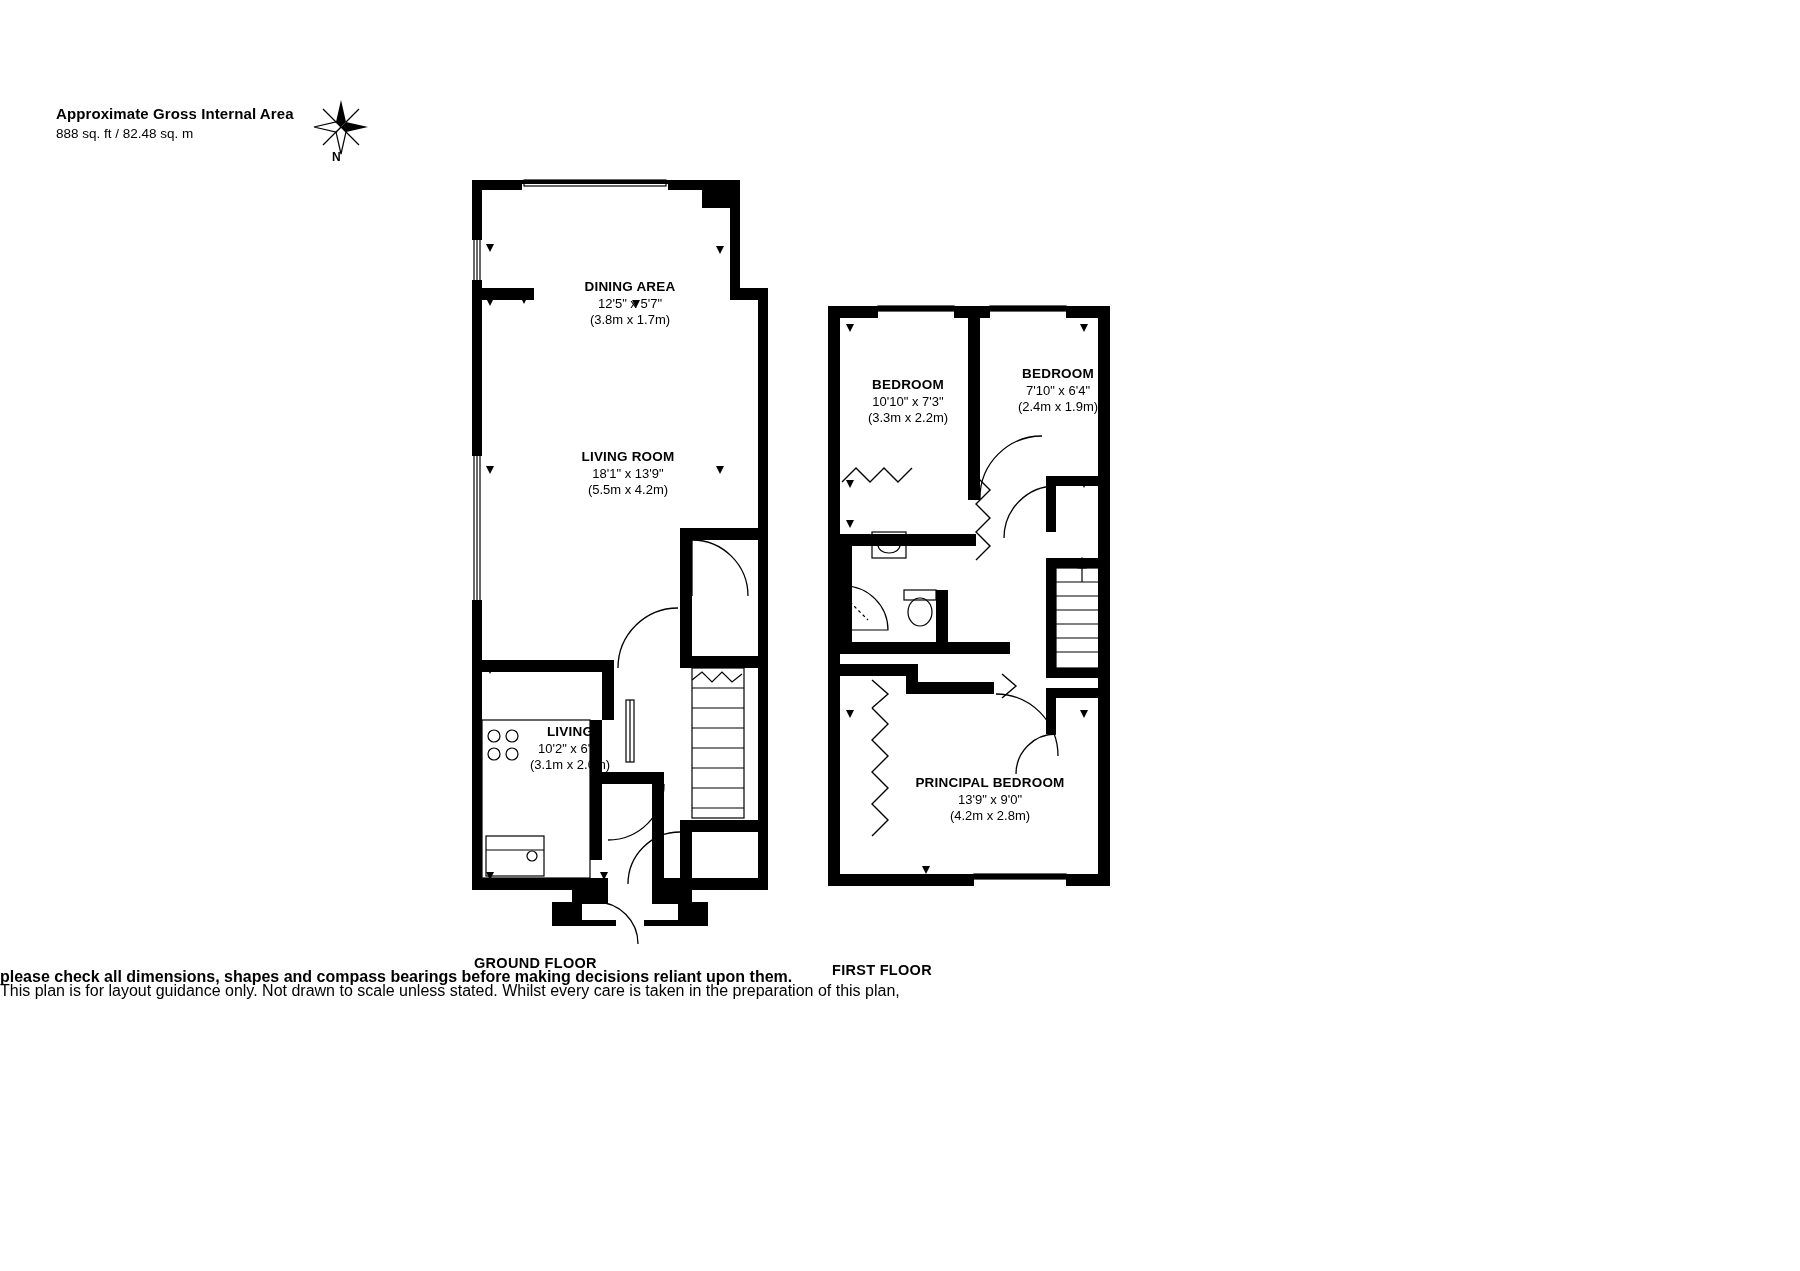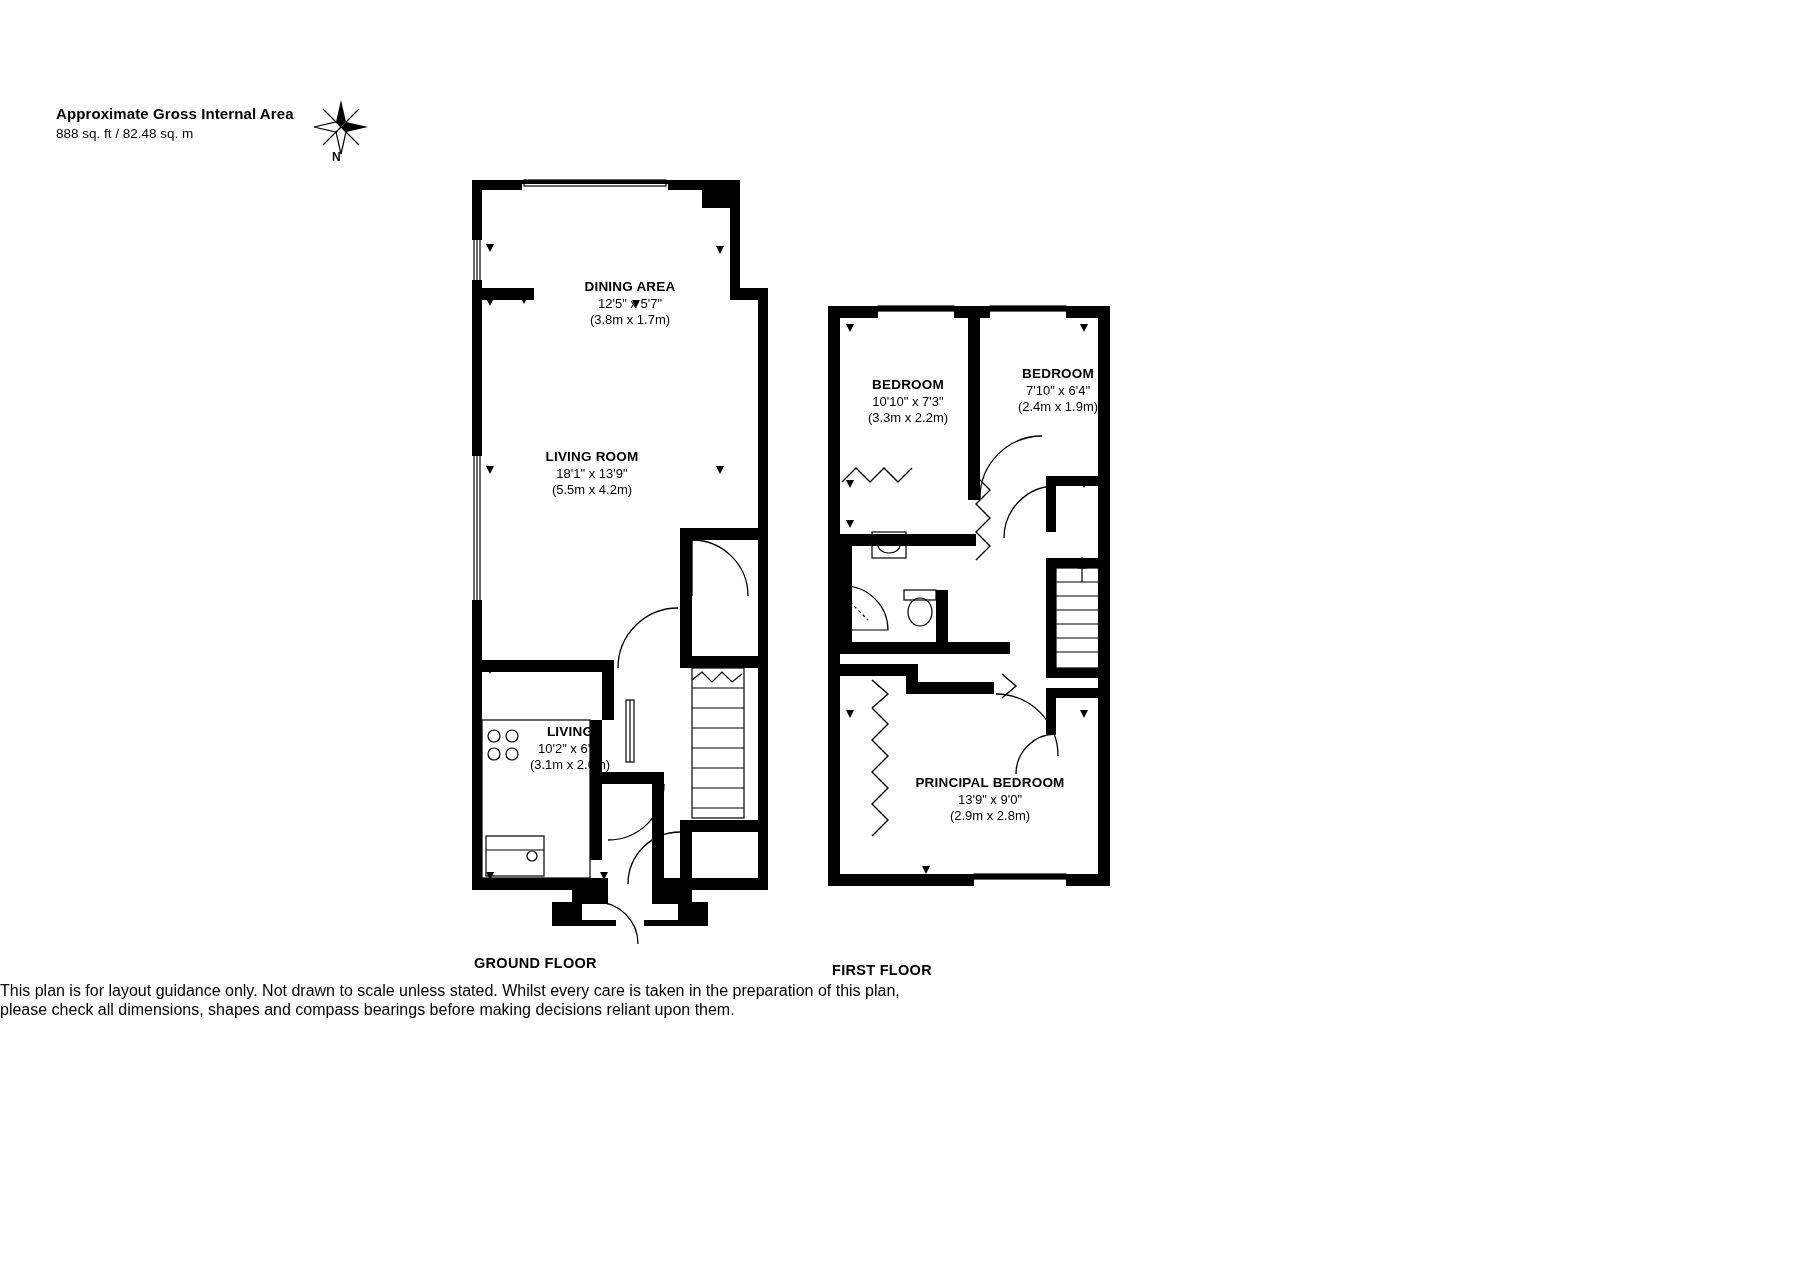--- a/index.html
+++ b/index.html
@@ -7,21 +7,21 @@
   .abs{position:absolute;}
   #header-title{left:56px;top:105px;font-size:15px;font-weight:bold;letter-spacing:.1px;}
   #header-area{left:56px;top:126px;font-size:13.5px;}
   #compass-wrap{left:310px;top:96px;width:62px;height:72px;}
   #compass-label{left:332px;top:150px;font-size:12px;font-weight:bold;}
   .floor-label{font-size:14.5px;font-weight:bold;letter-spacing:.3px;}
   #ground-floor-label{left:474px;top:955px;}
   #first-floor-label{left:832px;top:955px;margin-top:7px;}
   .disclaimer{font-size:16px;text-align:left;width:100%;}
   #disc1{left:0;top:982px;}
-  #disc2{left:0;top:1001px;}
+  #disc2{left:0;top:968px;font-weight:bold;}
   .room{text-align:center;}
   .room .name{font-size:13.5px;font-weight:bold;letter-spacing:.2px;}
   .room .dim{font-size:13px;margin-top:2px;}
   .room .dimm{font-size:13px;margin-top:1px;}
   svg{position:absolute;left:0;top:0;}
 </style>
 </head>
 <body>
 
 <div class="abs" id="header-title">Approximate Gross Internal Area</div>
@@ -147,21 +147,21 @@
       <polygon points="192,140 200,140 196,148"></polygon>
     </g>
   </svg>
 </div>
 
 <div class="abs room" style="left:500px;top:235px;width:260px;margin-top:44px;">
   <div class="name">DINING AREA</div>
   <div class="dim">12'5" x 5'7"</div>
   <div class="dimm">(3.8m x 1.7m)</div>
 </div>
-<div class="abs room" style="left:462px;top:449px;width:260px;">
+<div class="abs room" style="left:498px;top:449px;width:260px;">
   <div class="name">LIVING ROOM</div>
   <div class="dim">18'1" x 13'9"</div>
   <div class="dimm">(5.5m x 4.2m)</div>
 </div>
 <div class="abs room" style="left:470px;top:724px;width:200px;">
   <div class="name">LIVING</div>
   <div class="dim">10'2" x 6'7"</div>
   <div class="dimm">(3.1m x 2.0m)</div>
 </div>
 
@@ -269,20 +269,20 @@
   <div class="dimm">(3.3m x 2.2m)</div>
 </div>
 <div class="abs room" style="left:968px;top:366px;width:180px;">
   <div class="name">BEDROOM</div>
   <div class="dim">7'10" x 6'4"</div>
   <div class="dimm">(2.4m x 1.9m)</div>
 </div>
 <div class="abs room" style="left:870px;top:775px;width:240px;">
   <div class="name">PRINCIPAL BEDROOM</div>
   <div class="dim">13'9" x 9'0"</div>
-  <div class="dimm">(2.9m x 2.8m)</div>
+  <div class="dimm">(4.2m x 2.8m)</div>
 </div>
 
 <div class="abs floor-label" id="ground-floor-label">GROUND FLOOR</div>
 <div class="abs floor-label" id="first-floor-label">FIRST FLOOR</div>
 
 <div class="abs disclaimer" id="disc1">This plan is for layout guidance only.  Not drawn to scale unless stated. Whilst every care is taken in the preparation of this plan,</div>
 <div class="abs disclaimer" id="disc2">please check all dimensions, shapes and compass bearings before making decisions reliant upon them.</div>
 
 </body></html>

